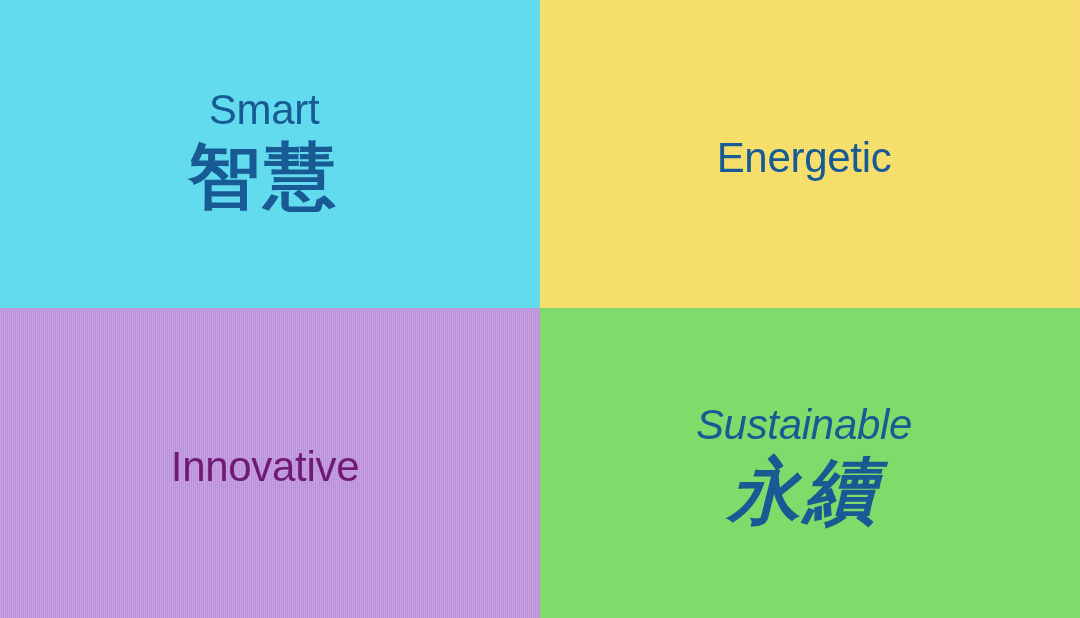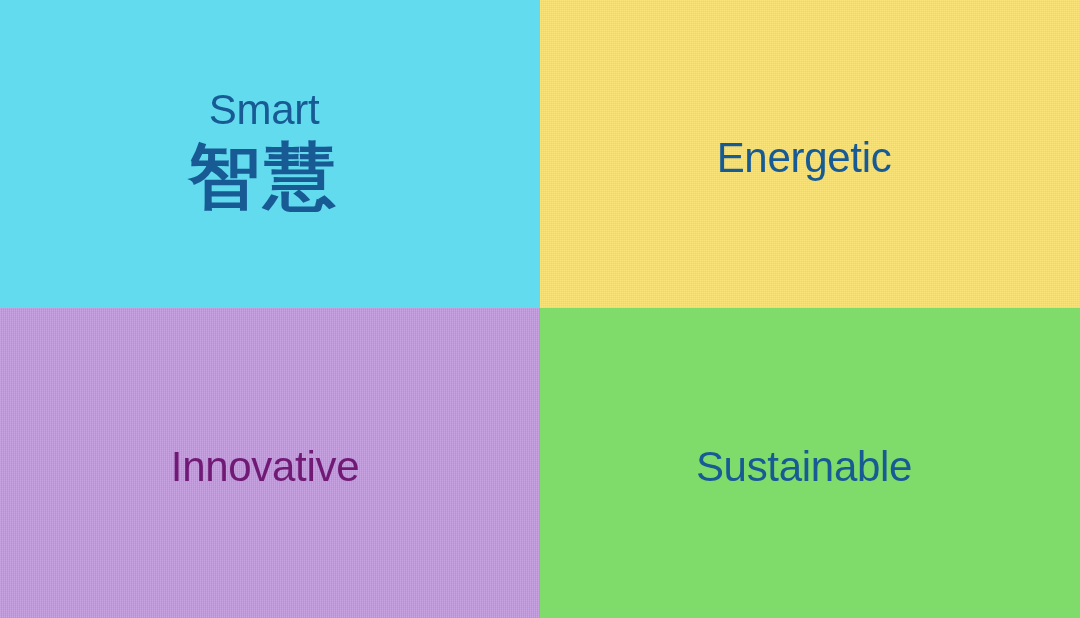--- a/index.html
+++ b/index.html
@@ -80,21 +80,21 @@
     white-space: nowrap;
   }
 
   
   .panel.col-left  .panel-inner { transform: translateX(-5px); }
   .panel.col-right .panel-inner { transform: translateX(-6px); }
 
   .panel.q-top-left    .panel-inner { transform: translateX(-6px) translateY(-2px); }
   .panel.q-top-right   .panel-inner { transform: translateX(-6px) translateY(4px); }
   .panel.q-bottom-left .panel-inner { transform: translateX(-5px) translateY(4px); }
-  .panel.q-bottom-right .panel-inner { transform: translateX(-6px) translateY(4px); }
+  .panel.q-bottom-right .panel-inner { transform: translateX(-6px) translateY(4px); font-style: italic; }
 </style>
 </head>
 <body>
 
 <div class="board" style="width: 1080px; height: 618px; grid-template-columns: 540px 540px; grid-template-rows: 308px 310px;">
 
   <div class="panel col-left q-top-left" style="background: rgb(99, 219, 238); color: rgb(23, 90, 148);">
     <div class="panel-inner">
       <div class="label-en">Smart</div>
       <div class="label-zh">智慧</div>
@@ -109,16 +109,17 @@
 
   <div class="panel col-left q-bottom-left textured" style="background: rgb(190, 148, 222); color: #701a75;">
     <div class="panel-inner">
       <div class="label-en">Innovative</div>
     </div>
   </div>
 
   <div class="panel col-right q-bottom-right" style="background: rgb(127, 219, 106); color: rgb(23, 90, 148);">
     <div class="panel-inner">
       <div class="label-en">Sustainable</div>
+      <div class="label-zh">永續</div>
     </div>
   </div>
 
 </div>
 
 </body></html>

